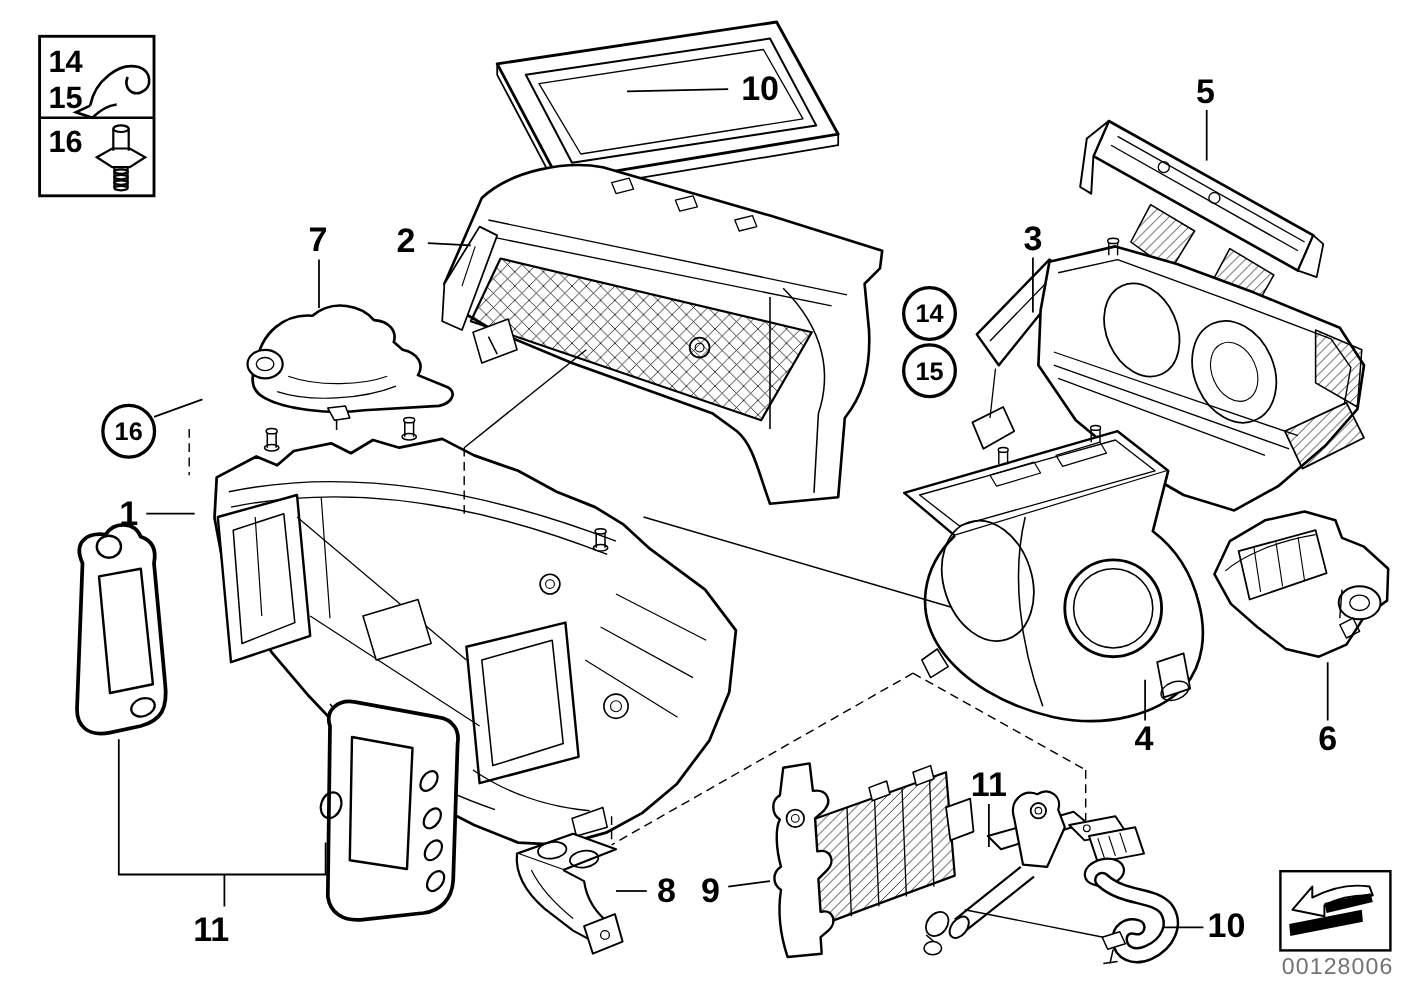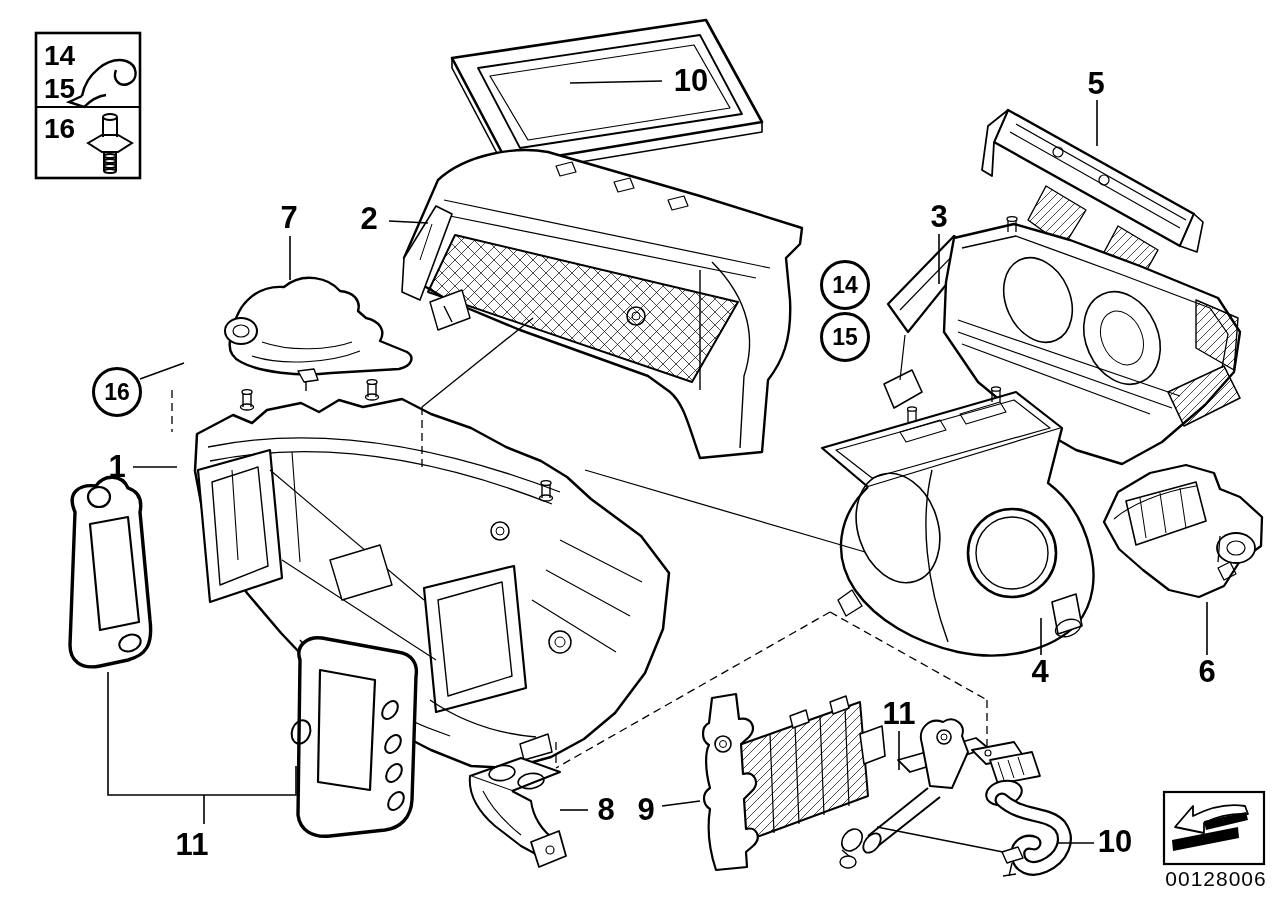--- a/index.html
+++ b/index.html
@@ -6,21 +6,21 @@
   #stage{position:relative;width:1288px;height:910px;background:#fff;overflow:hidden;
          font-family:"Liberation Sans",sans-serif;}
   #art{position:absolute;left:0;top:0;}
   .co{position:absolute;transform:translate(-50%,-50%);font:700 31px "Liberation Sans",sans-serif;
       color:#000;white-space:nowrap;z-index:5;}
   .co-circ{position:absolute;transform:translate(-50%,-50%);width:44px;height:44px;
       border:3px solid #000;border-radius:50%;background:#fff;display:flex;align-items:center;
       justify-content:center;font:700 23px "Liberation Sans",sans-serif;color:#000;z-index:5;}
   .legend-num{position:absolute;font:700 28px "Liberation Sans",sans-serif;color:#000;z-index:5;}
   .doc-num{position:absolute;transform:translate(-50%,-50%);font:400 21px "Liberation Sans",sans-serif;
-      color:#000000;letter-spacing:1px;z-index:5;}
+      color:#737373;letter-spacing:1px;z-index:5;}
 </style>
 </head>
 <body>
 
 <div id="stage">
 
 <svg id="art" width="1288" height="910" viewBox="0 0 1288 910">
   <defs>
     <pattern id="xh" width="13" height="13" patternUnits="userSpaceOnUse">
       <path d="M0,0 L13,13 M13,0 L0,13" stroke="#000" stroke-width="0.7" fill="none"></path>

